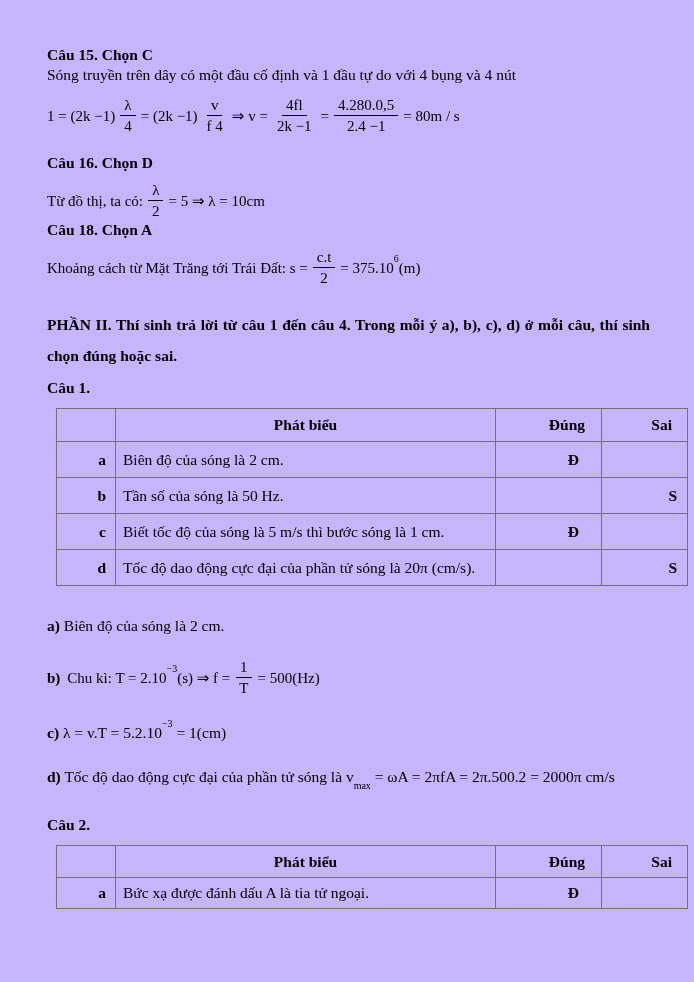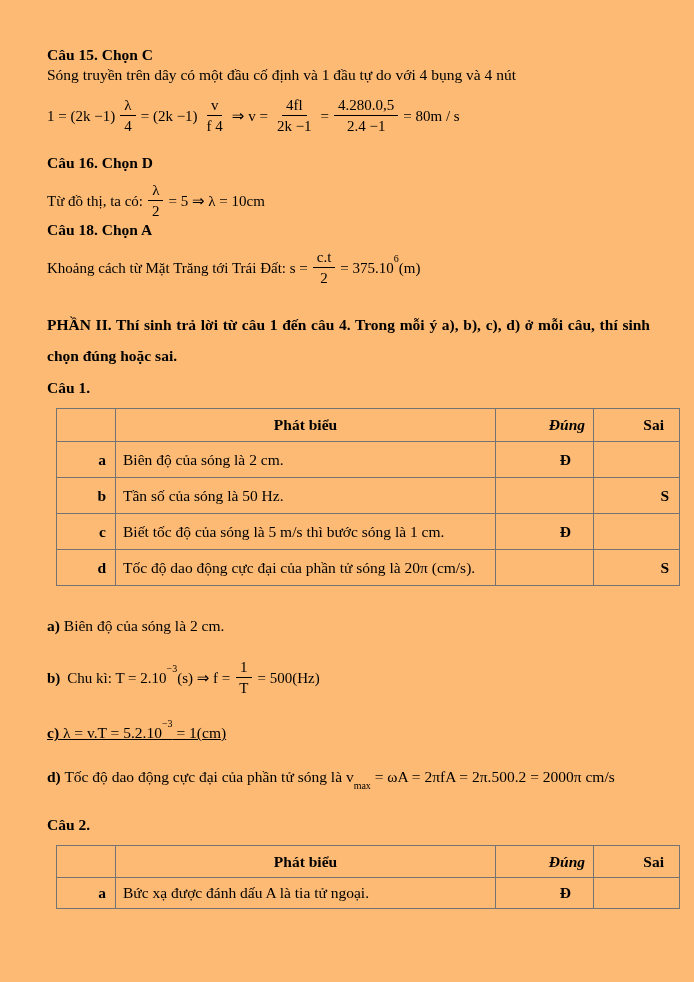--- a/index.html
+++ b/index.html
@@ -1,36 +1,36 @@
 <!DOCTYPE html>
 <html><head>
 <meta charset="utf-8">
 <style>
   html,body { margin:0; padding:0; background:#fff; }
   .page {
     position:relative;
     width:694px; height:982px;
     box-sizing:border-box;
-    background:#fdba74;
+    background:#c4b5fd;
     color:#000;
     font-family:"Liberation Serif", serif;
     font-size:15.5px;
     padding:45px 44px 0 47px;
     overflow:hidden;
   }
   .heading { font-weight:bold; line-height:20px; }
   .para { line-height:20px; }
   .mt9  { }
   .mt7  { margin-top:7px; }
   .mt8  { margin-top:8px; }
   .mt11 { margin-top:11px; }
   .mt18 { margin-top:18px; }
   .mt22 { margin-top:22px; }
   .mt24 { margin-top:24px; }
-  .mt26 { margin-top:26px;text-decoration:underline; }
+  .mt26 { margin-top:26px; }
   .mt28 { margin-top:28px; }
   .mt30 { margin-top:30px; }
 
   .formula {
     display:flex;
     align-items:center;
     font-size:15px;
     line-height:1.2;
   }
   .formula > * + * { margin-left:5px; }
@@ -72,21 +72,21 @@
   .col-stmt   { width:377px; }
   .col-dung   { width:88px; }
   .col-sai    { width:69px; }
   tr.hrow td { height:30px; font-weight:bold; }
   tr.hrow2 td { height:29px; font-weight:bold; }
   tr.drow td { height:33px; }
   tr.drow2 td { height:28px; }
   td.c-letter { text-align:right; padding-right:9px; font-weight:bold; }
   td.c-stmt   { text-align:left; padding-left:7px; }
   td.h-stmt   { text-align:center; }
-  td.h-dung   { text-align:right; padding-right:8px;font-style:italic; }
+  td.h-dung   { text-align:right; padding-right:16px; }
   td.h-sai    { text-align:right; padding-right:15px; }
   td.c-dung   { text-align:right; padding-right:22px; font-weight:bold; }
   td.c-sai    { text-align:right; padding-right:10px; font-weight:bold; }
 </style>
 </head>
 <body>
 
 <div class="page">
 
   <div class="heading">Câu 15. Chọn C</div>

